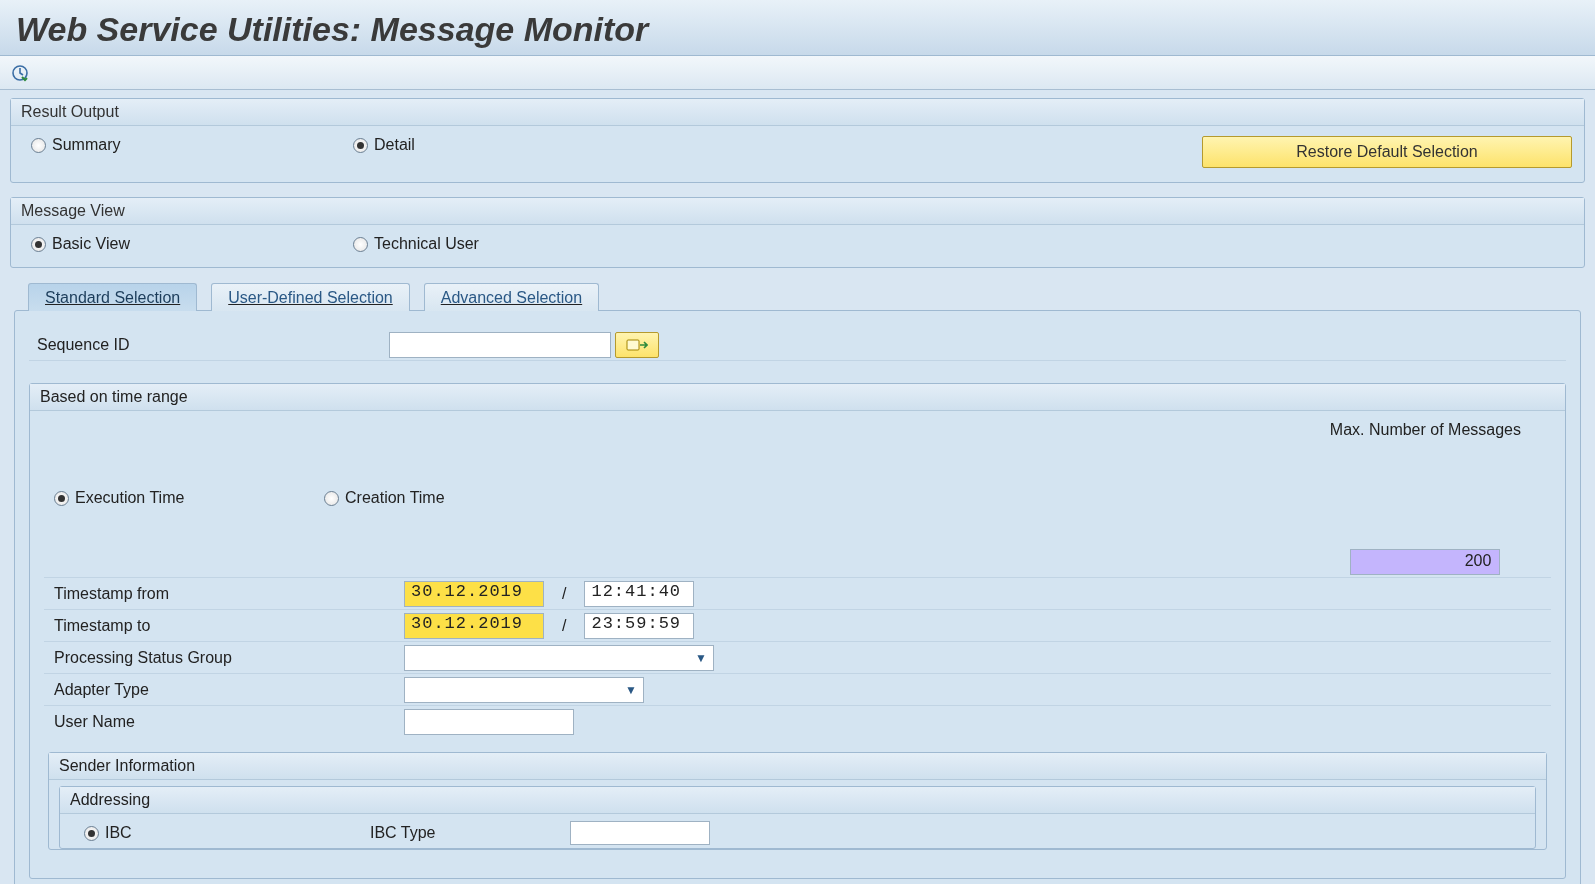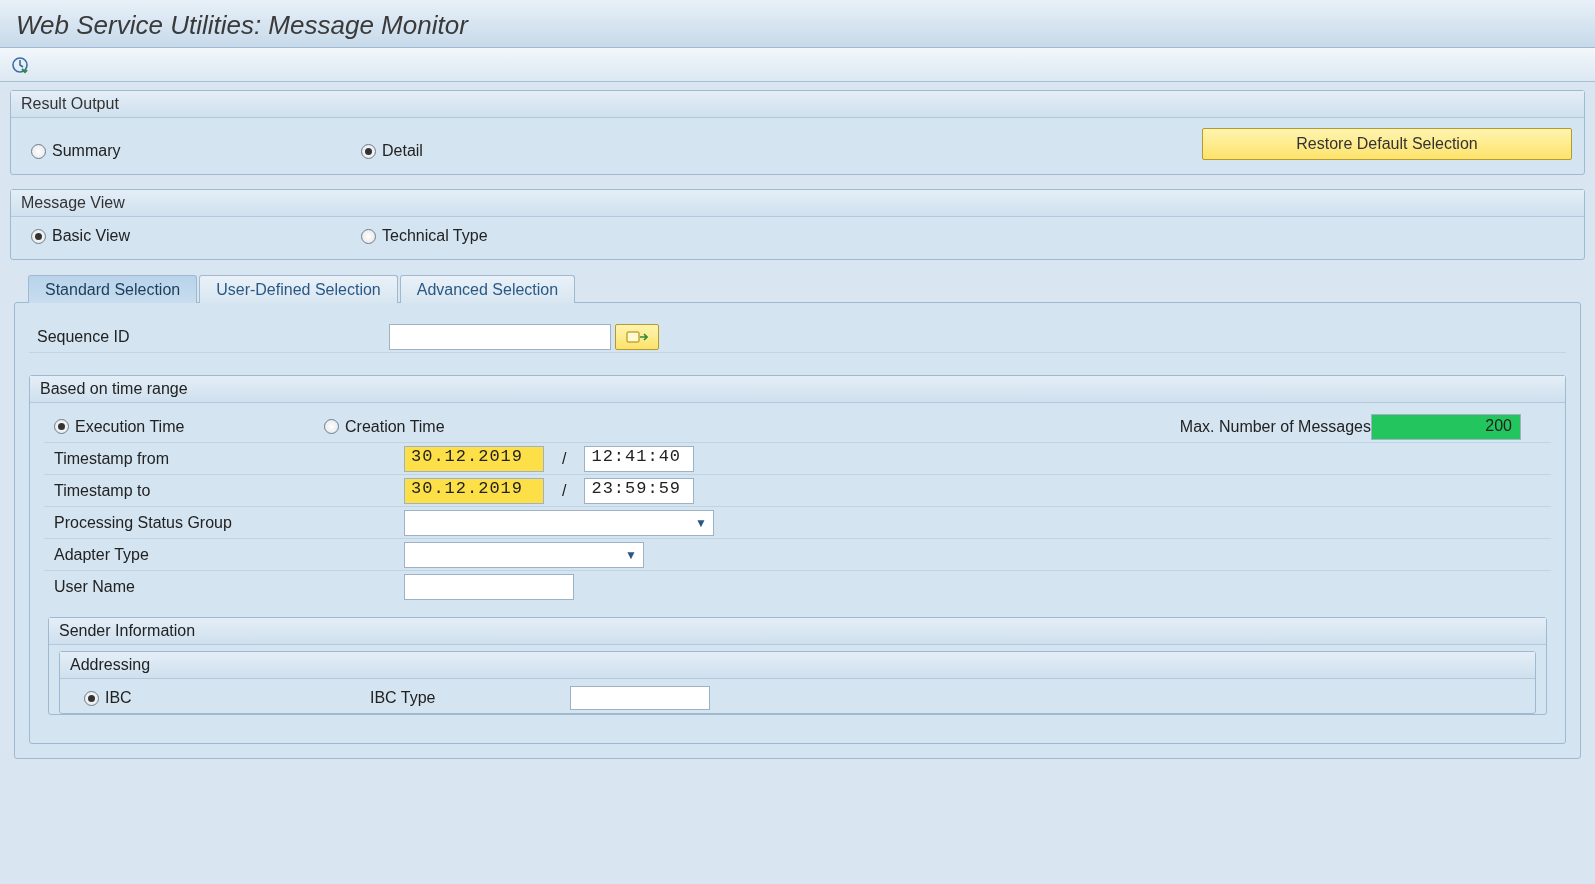--- a/index.html
+++ b/index.html
@@ -16,22 +16,22 @@
     background: #d9e6f2;
   }
   .titlebar {
     background: linear-gradient(#e8f1f8, #c7d9ea);
     border-bottom: 1px solid #9fb9d1;
     padding: 10px 16px 6px 16px;
   }
   .titlebar h1 {
     margin: 0;
     font-style: italic;
-    font-weight: normal;
-    font-size: 26px;
+    font-weight: bold;
+    font-size: 34px;
     color: #3a3a3a;
   }
   .toolbar {
     background: linear-gradient(#f2f7fb, #dce8f2);
     border-bottom: 1px solid #a8bed2;
     padding: 4px 10px;
     height: 34px;
     display: flex;
     align-items: center;
   }
@@ -49,22 +49,22 @@
   .panel-header {
     background: linear-gradient(#e4eef7, #cfe0ee);
     border-bottom: 1px solid #b3c9db;
     padding: 4px 10px;
     font-size: 16px;
     color: #333;
   }
   .panel-body {
     padding: 10px 12px 14px 12px;
     display: flex;
-    align-items: flex-end;
-    gap: 8px;
+    align-items: flex-start;
+    gap: 0;
   }
   .radio-wrap {
     display: flex;
     align-items: center;
     gap: 6px;
     font-size: 16px;
     white-space: nowrap;
   }
   .radio {
     width: 15px; height: 15px;
@@ -85,22 +85,23 @@
     font-size: 16px;
     color: #333;
     min-width: 370px;
     text-align: center;
   }
   .tabs-area {
     margin-top: 6px;
   }
   .tabrow {
     display: flex;
-    gap: 0;
+    gap: 12px;
     padding-left: 18px;
+    text-decoration: underline;
   }
   .tab {
     border: 1px solid #9fb9d1;
     border-bottom: none;
     padding: 5px 16px 4px 16px;
     font-size: 16px;
     background: linear-gradient(#e9f1f8, #d8e6f1);
     color: #2a5885;
     border-top-left-radius: 3px;
     border-top-right-radius: 3px;
@@ -213,29 +214,30 @@
   }
   .dd-wide { width: 310px; }
   .dd-mid  { width: 240px; }
   .plain-input {
     width: 170px; height: 26px;
     border: 1px solid #9fb2c3; background:#fff;
   }
   .max-box {
     width: 150px; height: 26px;
     border: 1px solid #9fb2c3;
-    background:#22c55e;
+    background:#c4b5fd;
     font-size: 16px;
     text-align: right;
     padding: 2px 8px 0 0;
   }
   .right-pair {
     margin-left: auto;
-    display:flex;align-items:center;
+    display:flex;align-items:center;gap:110px;
     padding-right: 30px;
+    flex-direction: column;
   }
   .nested {
     margin: 14px 4px 16px 4px;
     border: 1px solid #9fb9d1;
     border-radius: 3px;
     background: #d4e4f1;
   }
   .nested .fieldset-body { padding-bottom: 4px; }
   .addr-row {
     display:flex;align-items:center;
@@ -291,21 +293,21 @@
 
     <div class="panel">
       <div class="panel-header">Message View</div>
       <div class="panel-body">
         <div class="radio-wrap" style="width:330px;padding-left:8px">
           <span class="radio sel"></span>
           <span>Basic View</span>
         </div>
         <div class="radio-wrap">
           <span class="radio"></span>
-          <span>Technical Type</span>
+          <span>Technical User</span>
         </div>
       </div>
     </div>
 
     <div class="tabs-area">
       <div class="tabrow">
         <div class="tab active">Standard Selection</div>
         <div class="tab">User-Defined Selection</div>
         <div class="tab">Advanced Selection</div>
       </div>

